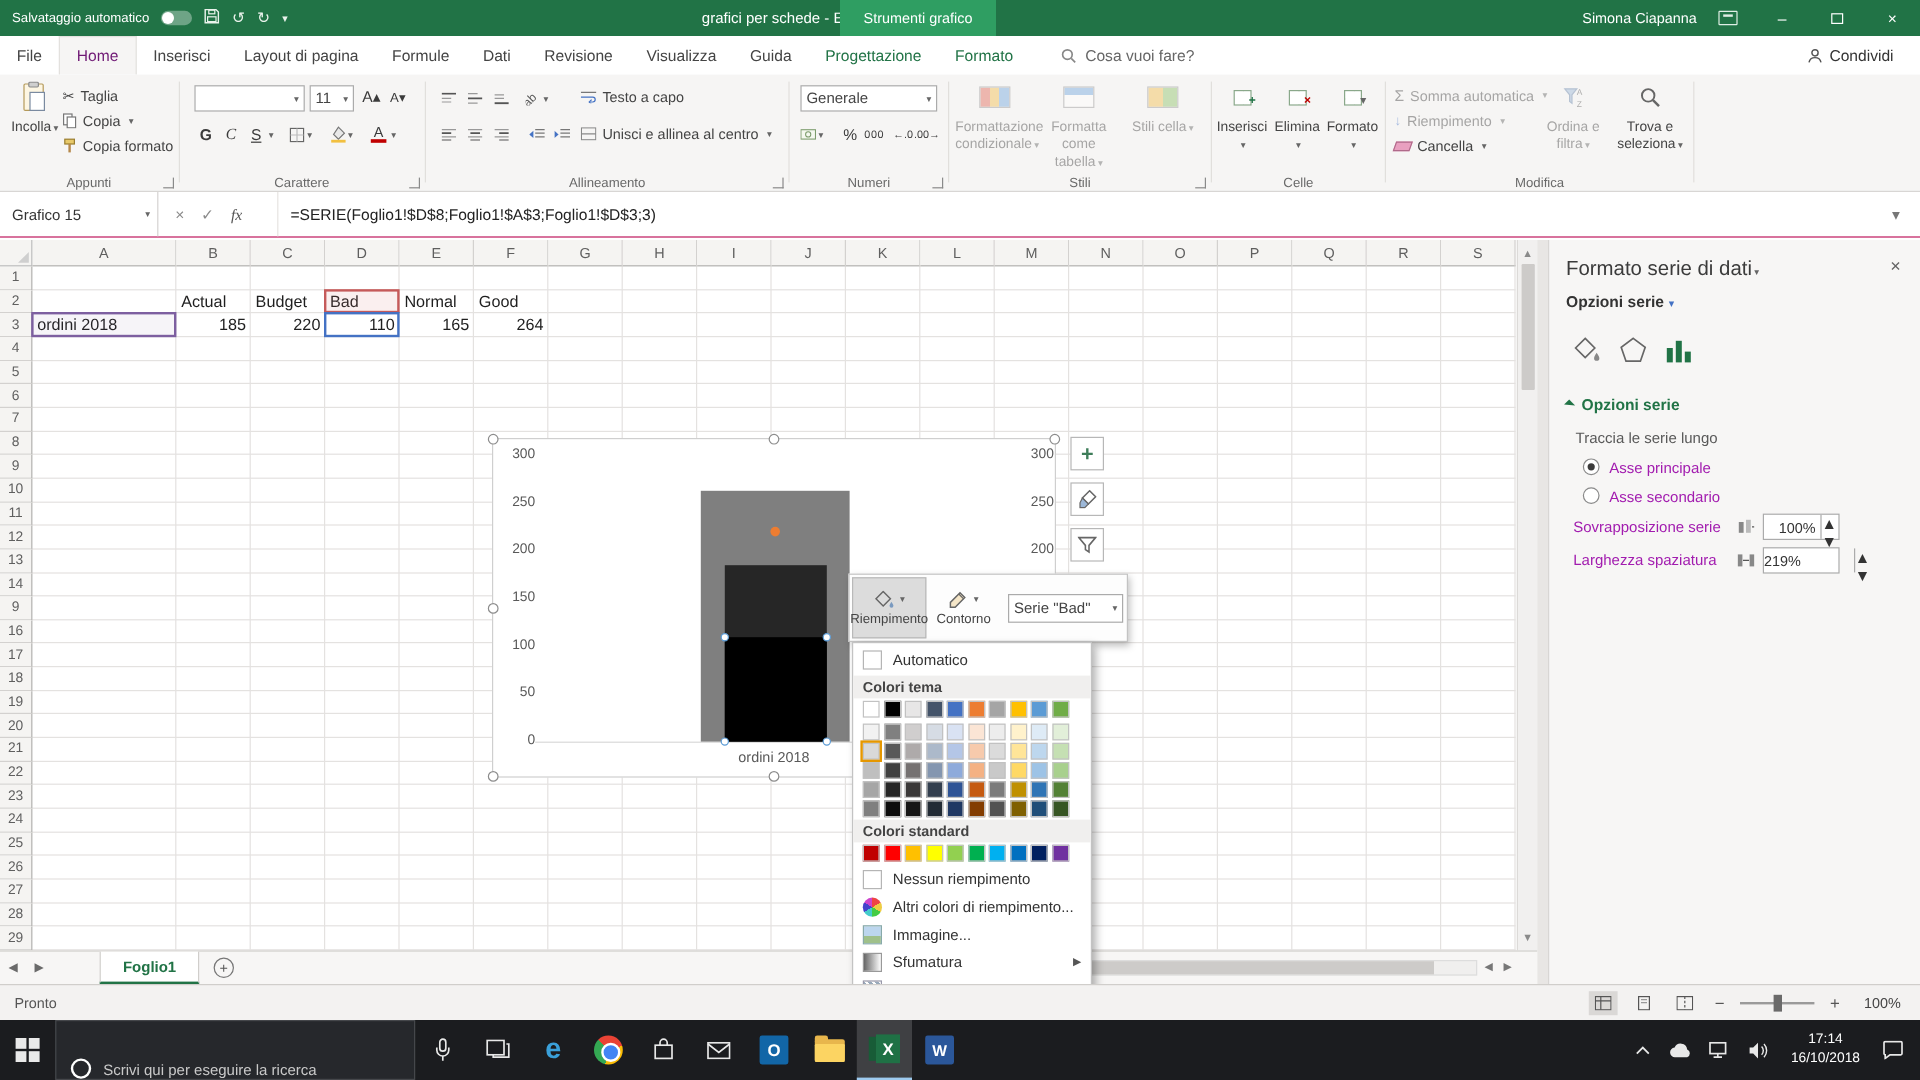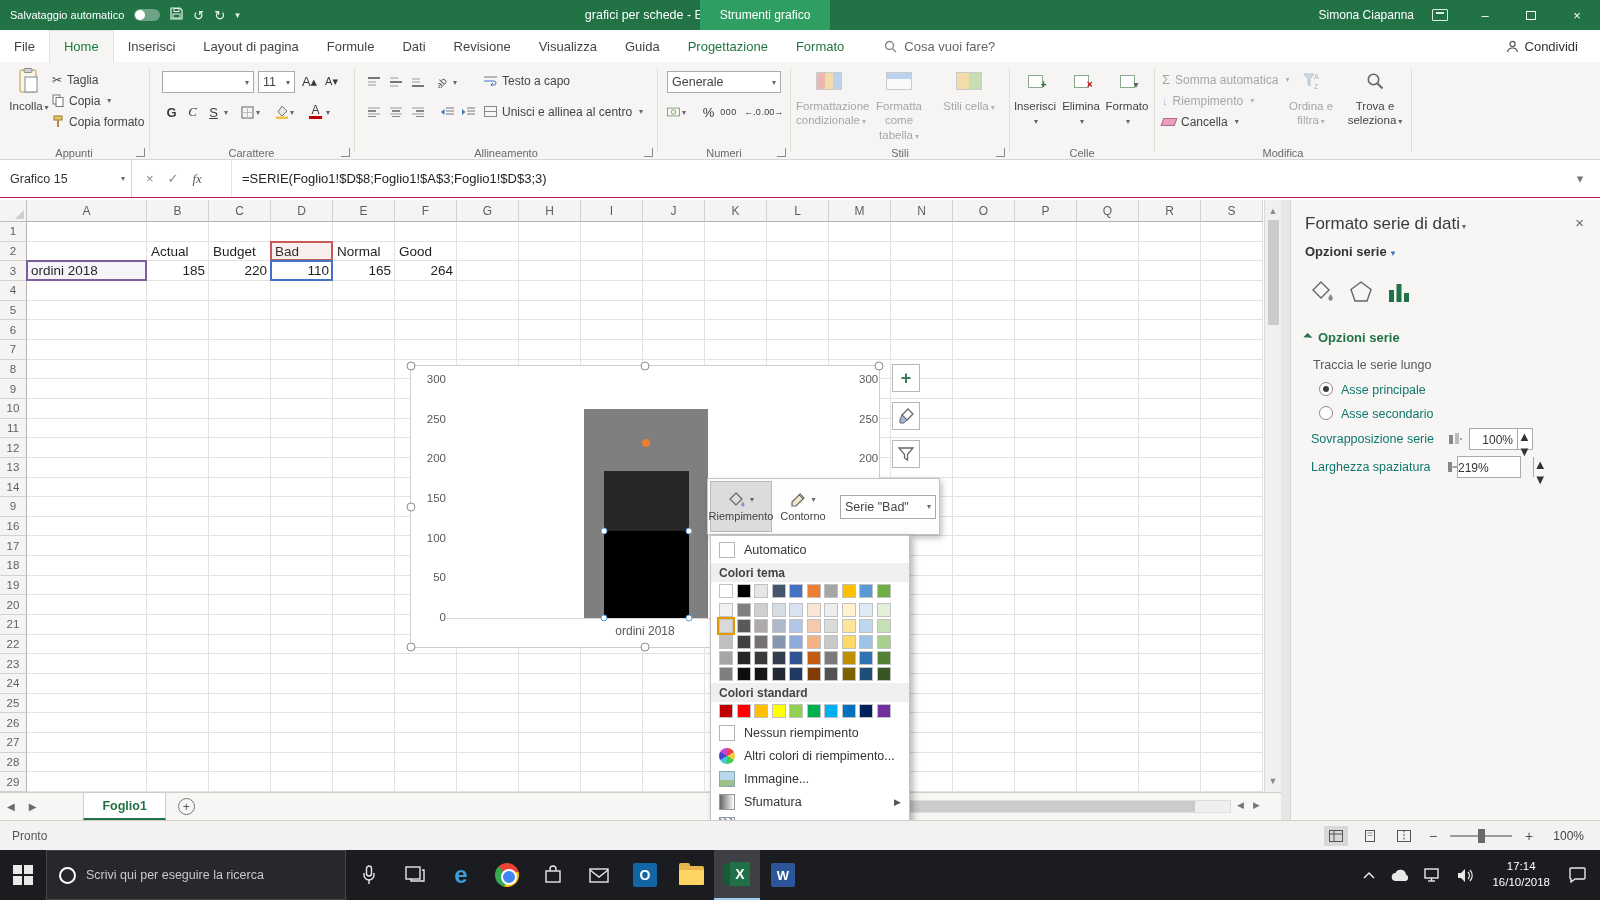--- a/index.html
+++ b/index.html
@@ -18,21 +18,21 @@
   #titlebar-right{position:absolute;right:0;top:0;height:30px;display:flex;align-items:center;}
   #user-name{font-size:12px;margin-right:18px;}
   .winbtn{width:46px;height:30px;display:flex;align-items:center;justify-content:center;font-size:13px;color:#fff;}
   .rib-disp{width:16px;height:12px;border:1px solid #dfeee5;border-radius:1px;margin-right:14px;position:relative;}
   .rib-disp::after{content:"";position:absolute;left:3px;top:2px;width:8px;height:2px;background:#dfeee5;}
   .maxbox{width:10px;height:9px;border:1px solid #fff;}
 
   
   #tabrow{position:absolute;left:0;top:30px;width:1600px;height:32px;background:#fff;display:flex;align-items:center;z-index:39;}
   .rtab{padding:0 14px;height:32px;display:flex;align-items:center;font-size:13px;color:#444;white-space:nowrap;}
-  .rtab.active{background:#f6f5f4;color:#15803d;border:1px solid #e3e1de;border-bottom:none;}
+  .rtab.active{background:#f6f5f4;color:#701a75;border:1px solid #e3e1de;border-bottom:none;}
   .rtab.ctx{color:#217346;}
   #tellme{display:flex;align-items:center;gap:7px;margin-left:26px;color:#666;}
   #share{margin-left:auto;margin-right:22px;display:flex;align-items:center;gap:6px;color:#333;}
 
   
   #ribbon{position:absolute;left:0;top:62px;width:1600px;height:98px;background:#f6f5f4;border-bottom:1px solid #d8d6d4;z-index:38;}
   .rgroup{position:absolute;top:0;height:98px;}
   .gdiv{position:absolute;top:6px;height:84px;width:1px;background:#e1dfdc;}
   .glabel{position:absolute;bottom:1px;left:0;right:0;text-align:center;font-size:11px;color:#696969;}
   .launcher{position:absolute;right:3px;bottom:3px;width:9px;height:9px;border-right:1px solid #8a8a8a;border-bottom:1px solid #8a8a8a;}
@@ -113,21 +113,21 @@
   
   #task-pane{position:absolute;left:1290px;top:200px;width:310px;height:620px;background:#f7f6f5;border-left:1px solid #d8d6d4;z-index:10;}
   #tp-title{position:absolute;left:14px;top:14px;font-size:17px;color:#3b3b3b;}
   #tp-close{position:absolute;right:16px;top:14px;font-size:15px;color:#666;}
   #tp-series-dd{position:absolute;left:14px;top:44px;font-size:13px;font-weight:bold;color:#333;}
   .tp-caret{color:#4472c4;font-size:9px;margin-left:4px;}
   #tp-icons{position:absolute;left:18px;top:80px;display:flex;gap:14px;align-items:flex-end;}
   #tp-section{position:absolute;left:14px;top:130px;display:flex;align-items:center;gap:7px;color:#217346;font-size:13px;font-weight:bold;}
   .tri-open{width:0;height:0;border-left:6px solid transparent;border-top:7px solid #217346;transform:rotate(-45deg);}
   .tp-text{position:absolute;font-size:12.5px;color:#595959;}
-  .tp-lbl{position:absolute;font-size:12.5px;color:#0f766e;}
+  .tp-lbl{position:absolute;font-size:12.5px;color:#a21caf;}
   .radio{width:14px;height:14px;border:1px solid #8a8a8a;border-radius:50%;background:#fff;position:absolute;}
   .radio.on::after{content:"";position:absolute;left:3px;top:3px;width:6px;height:6px;border-radius:50%;background:#3b3b3b;}
   .spin{position:absolute;width:64px;height:22px;background:#fff;border:1px solid #ababab;display:flex;}
   .spin .val{flex:1;font-size:12px;color:#333;text-align:right;padding:4px 4px 0 0;}
   .spin .arrows{width:15px;border-left:1px solid #ababab;display:flex;flex-direction:column;}
   .tp-mini-ico{position:absolute;width:14px;height:12px;}
 
   
   #sheetbar{position:absolute;left:0;top:792px;width:1281px;height:28px;background:#f7f6f5;border-top:1px solid #d0cecb;display:flex;align-items:stretch;z-index:3;}
   .navtri{display:flex;align-items:center;padding:0 7px;color:#6a6a6a;font-size:10px;}
@@ -145,21 +145,21 @@
   .viewbtn.sel{background:#dad8d6;}
   #zoom-track{width:62px;height:2px;background:#9a9a9a;position:relative;}
   #zoom-thumb{position:absolute;left:28px;top:-6px;width:7px;height:14px;background:#6a6a6a;}
   .zoomsign{font-size:14px;color:#555;width:14px;text-align:center;}
   #zoom-pct{font-size:12px;color:#444;width:38px;text-align:right;}
 
   
   #taskbar{position:absolute;left:0;top:850px;width:1600px;height:50px;background:#1b1c1f;display:flex;align-items:center;z-index:50;}
   .tb-slot{width:46px;height:50px;display:flex;align-items:center;justify-content:center;flex:0 0 auto;}
   .tb-slot.active-app{background:rgba(255,255,255,.16);border-bottom:2px solid #9ecbef;}
-  #tb-search{width:300px;height:50px;background:#26282c;border:1px solid #45474b;display:flex;align-items:center;gap:10px;padding:0 12px;flex:0 0 auto;}
+  #tb-search{width:300px;height:50px;background:#26282c;border:1px solid #45474b;display:flex;align-items:flex-end;gap:10px;padding:0 12px;flex:0 0 auto;}
   #cortana-ring{width:17px;height:17px;border:2px solid #fff;border-radius:50%;flex:0 0 auto;}
   #tb-search-text{font-size:12.5px;color:#c9c9c9;white-space:nowrap;}
   #tray{margin-left:auto;display:flex;align-items:center;gap:6px;padding-right:10px;}
   .tray-ico{width:26px;height:50px;display:flex;align-items:center;justify-content:center;}
   #clock{color:#fff;font-size:11.5px;text-align:center;line-height:1.35;padding:0 8px;}
   .appletter{font-weight:bold;font-size:24px;}
   .excel-ico{position:relative;width:26px;height:24px;}
   .excel-ico .strip{position:absolute;left:0;top:2px;width:9px;height:20px;background:#185c37;}
   .excel-ico .sheet{position:absolute;left:6px;top:0;width:20px;height:24px;background:#1f7145;display:flex;align-items:center;justify-content:center;color:#fff;font-weight:bold;font-size:14px;}
   .word-ico{width:24px;height:24px;background:#2b579a;display:flex;align-items:center;justify-content:center;color:#fff;font-weight:bold;font-size:13px;border-radius:2px;}
@@ -897,21 +897,21 @@
           <span>▼</span>
         </span>
     </div>
 
     <div class="tp-lbl" style="left:20px;top:260px;">Larghezza spaziatura</div>
     <svg class="tp-mini-ico" style="left:157px;top:261px;" viewBox="0 0 14 12">
         <rect x="0" y="1" width="4" height="10" fill="#888"></rect>
         <rect x="10" y="1" width="4" height="10" fill="#888"></rect>
         <line x1="4.5" y1="6" x2="9.5" y2="6" stroke="#555"></line>
       </svg>
-    <div class="spin" style="left:166px;top:256px;gap:40px;">
+    <div class="spin" style="left:178px;top:256px;gap:40px;">
       <span class="val">219%</span>
       <span class="arrows">
           <span>▲</span>
           <span>▼</span>
         </span>
     </div>
   </div>
 
   <div id="sheetbar">
     <span class="navtri">◀</span>

